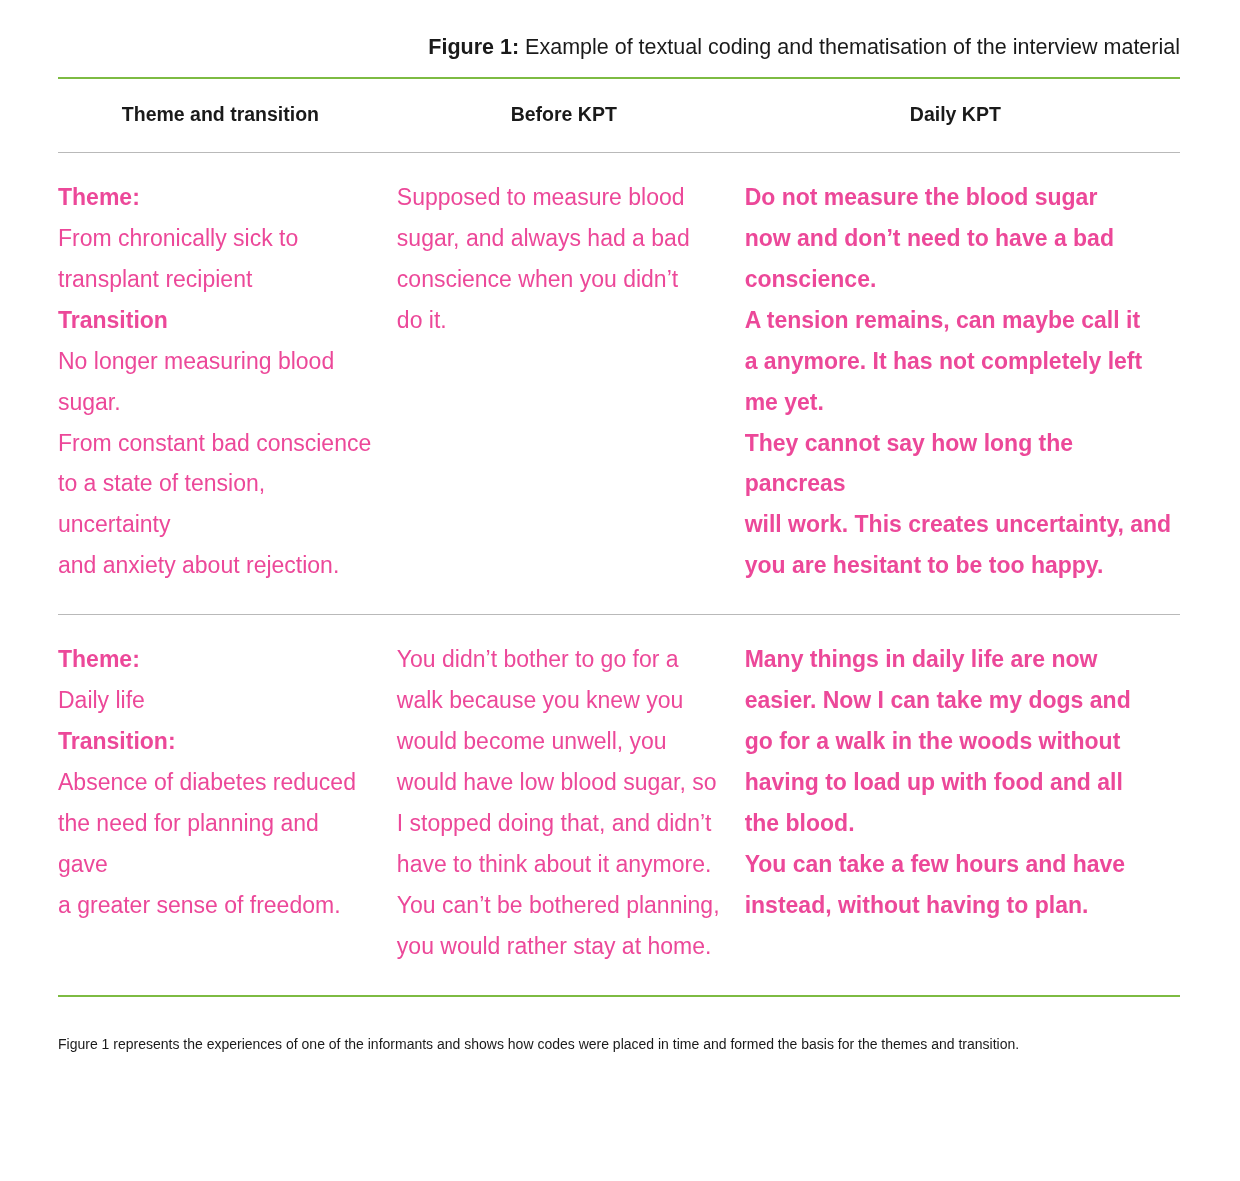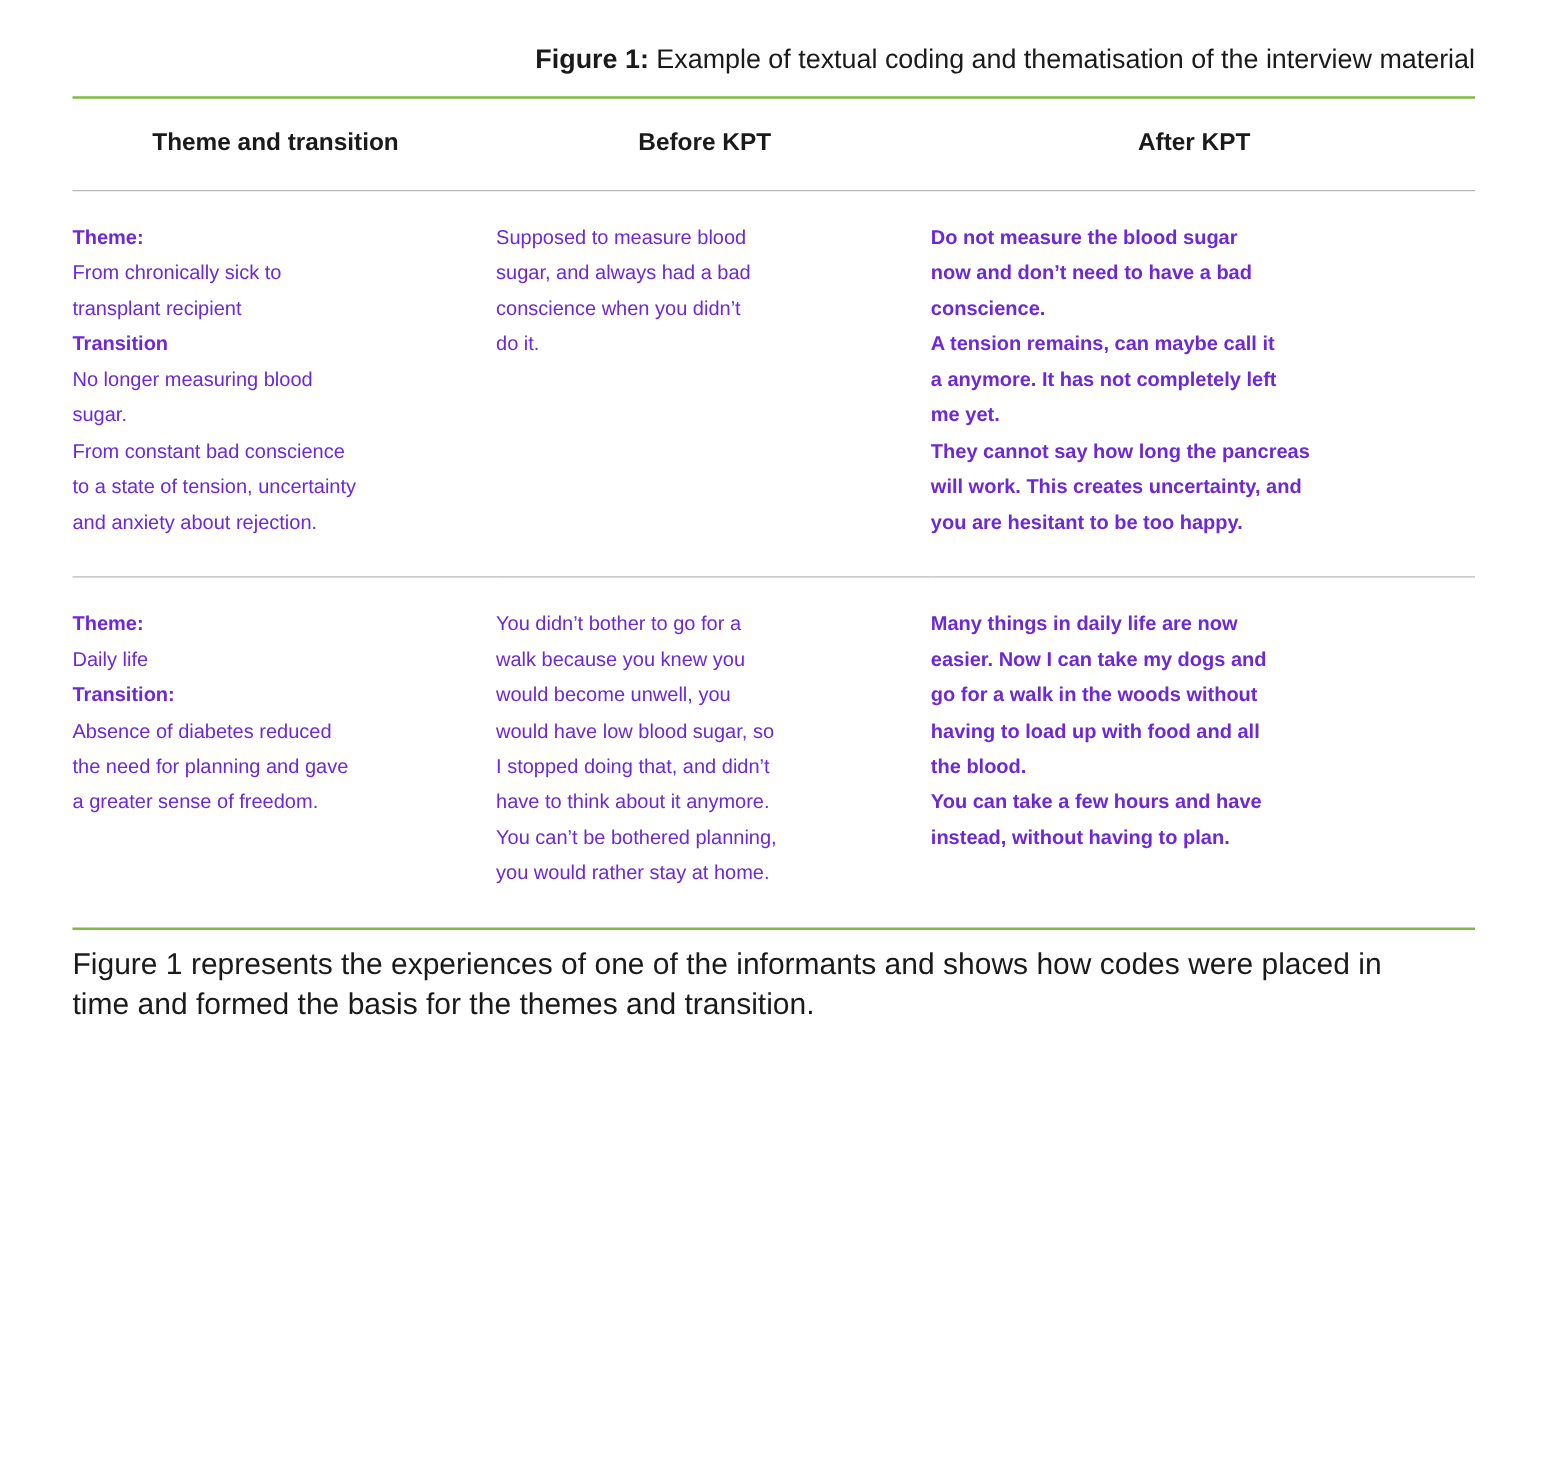--- a/index.html
+++ b/index.html
@@ -57,44 +57,44 @@
   thead th {
     text-align: center;
     font-size: 19.5px;
     font-weight: bold;
     padding: 24px 14px 26px 0;
     vertical-align: top;
     color: #1a1a1a;
   }
   tbody td {
     vertical-align: top;
-    font-size: 16px;
+    font-size: 23px;
     line-height: 1.78;
     padding: 24px 22px 28px 0;
-    color: #6d28d9;
+    color: #ec4899;
   }
   tbody td:last-child {
     padding-right: 0;
     font-weight: bold;
   }
   tbody tr.body-row + tr.body-row td {
     border-top: 1.5px solid #b9b9b9;
   }
   .strong {
     font-weight: bold;
   }
   .cell-line {
     display: block;
   }
   
   .caption {
-    font-size: 24px;
+    font-size: 14px;
     line-height: 1.35;
     color: #1a1a1a;
-    margin-top: 2px;
+    margin-top: 28px;
     max-width: 1090px;
   }
   .spacer-12 { height: 10px; }
 </style>
 </head>
 <body>
 
 <div class="figure-wrap">
 
   <div class="fig-title">
@@ -107,21 +107,21 @@
   <table class="coding-table">
     <colgroup>
       <col class="c1">
         <col class="c2">
         <col class="c3">
     </colgroup>
     <thead>
       <tr>
         <th>Theme and transition</th>
         <th>Before KPT</th>
-        <th>After KPT</th>
+        <th>Daily KPT</th>
       </tr>
     </thead>
   </table>
 
   <div class="rule-grey"></div>
 
   <table class="coding-table">
     <colgroup>
       <col class="c1">
         <col class="c2">

